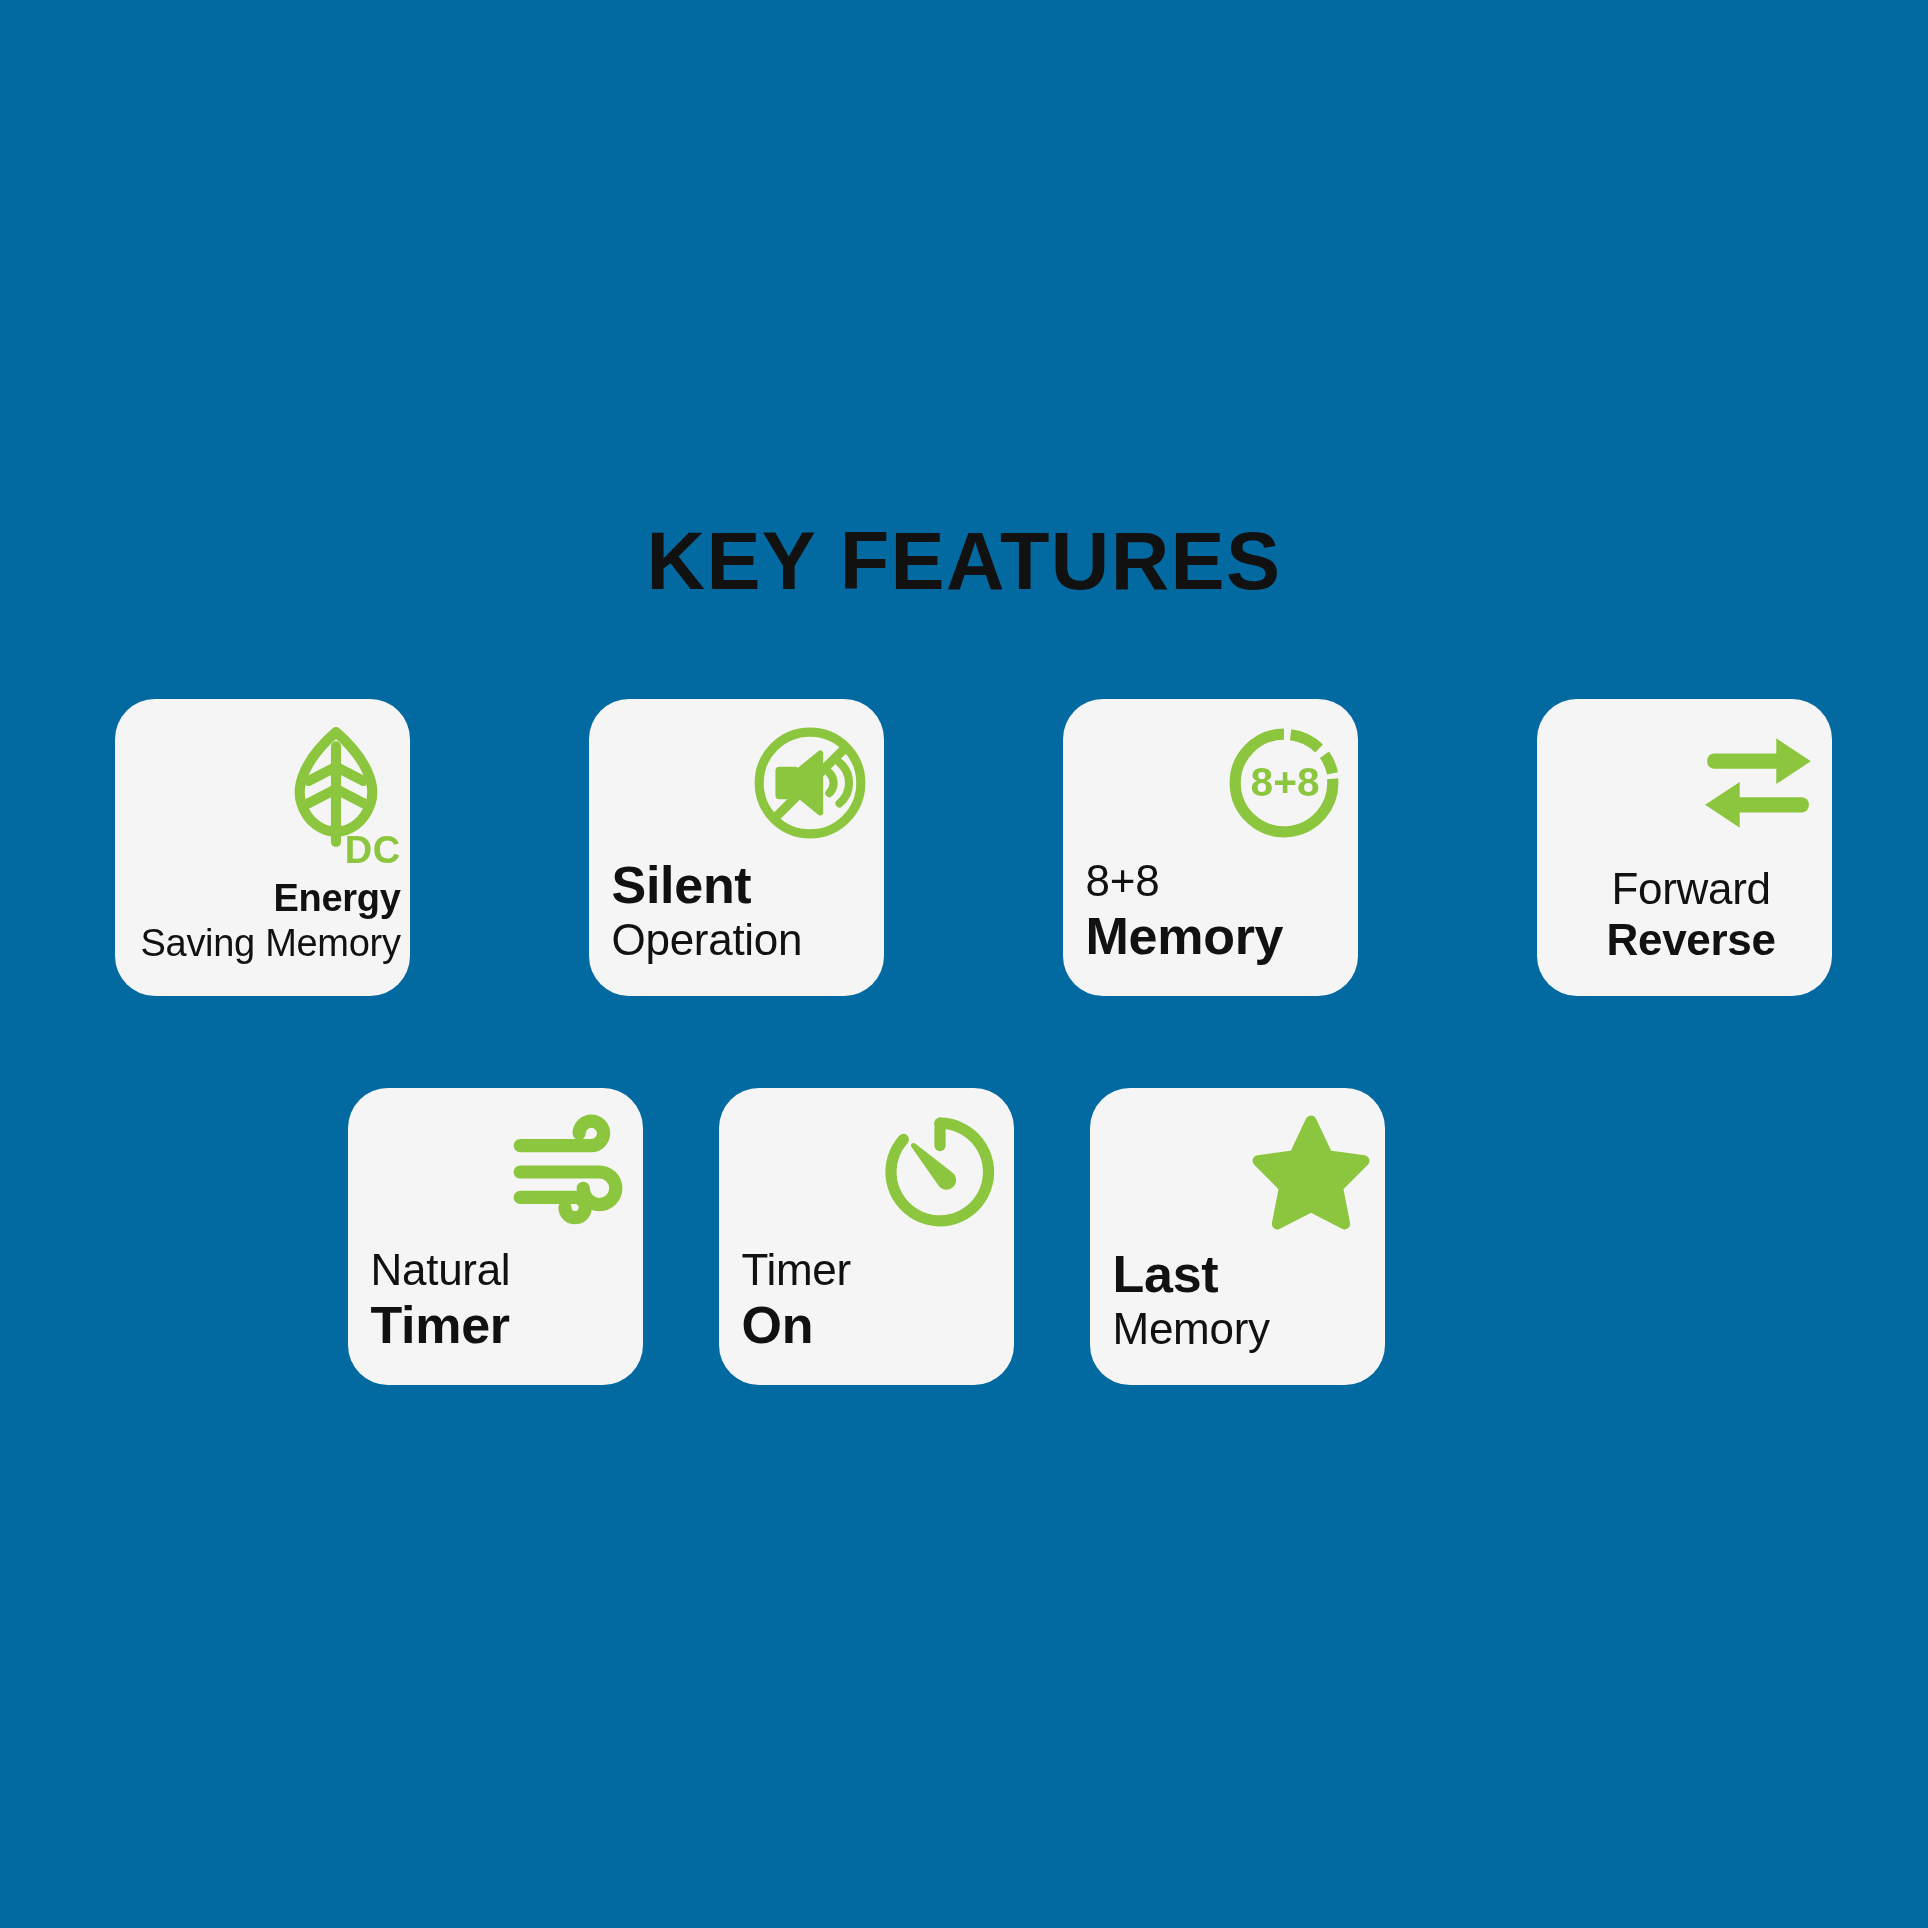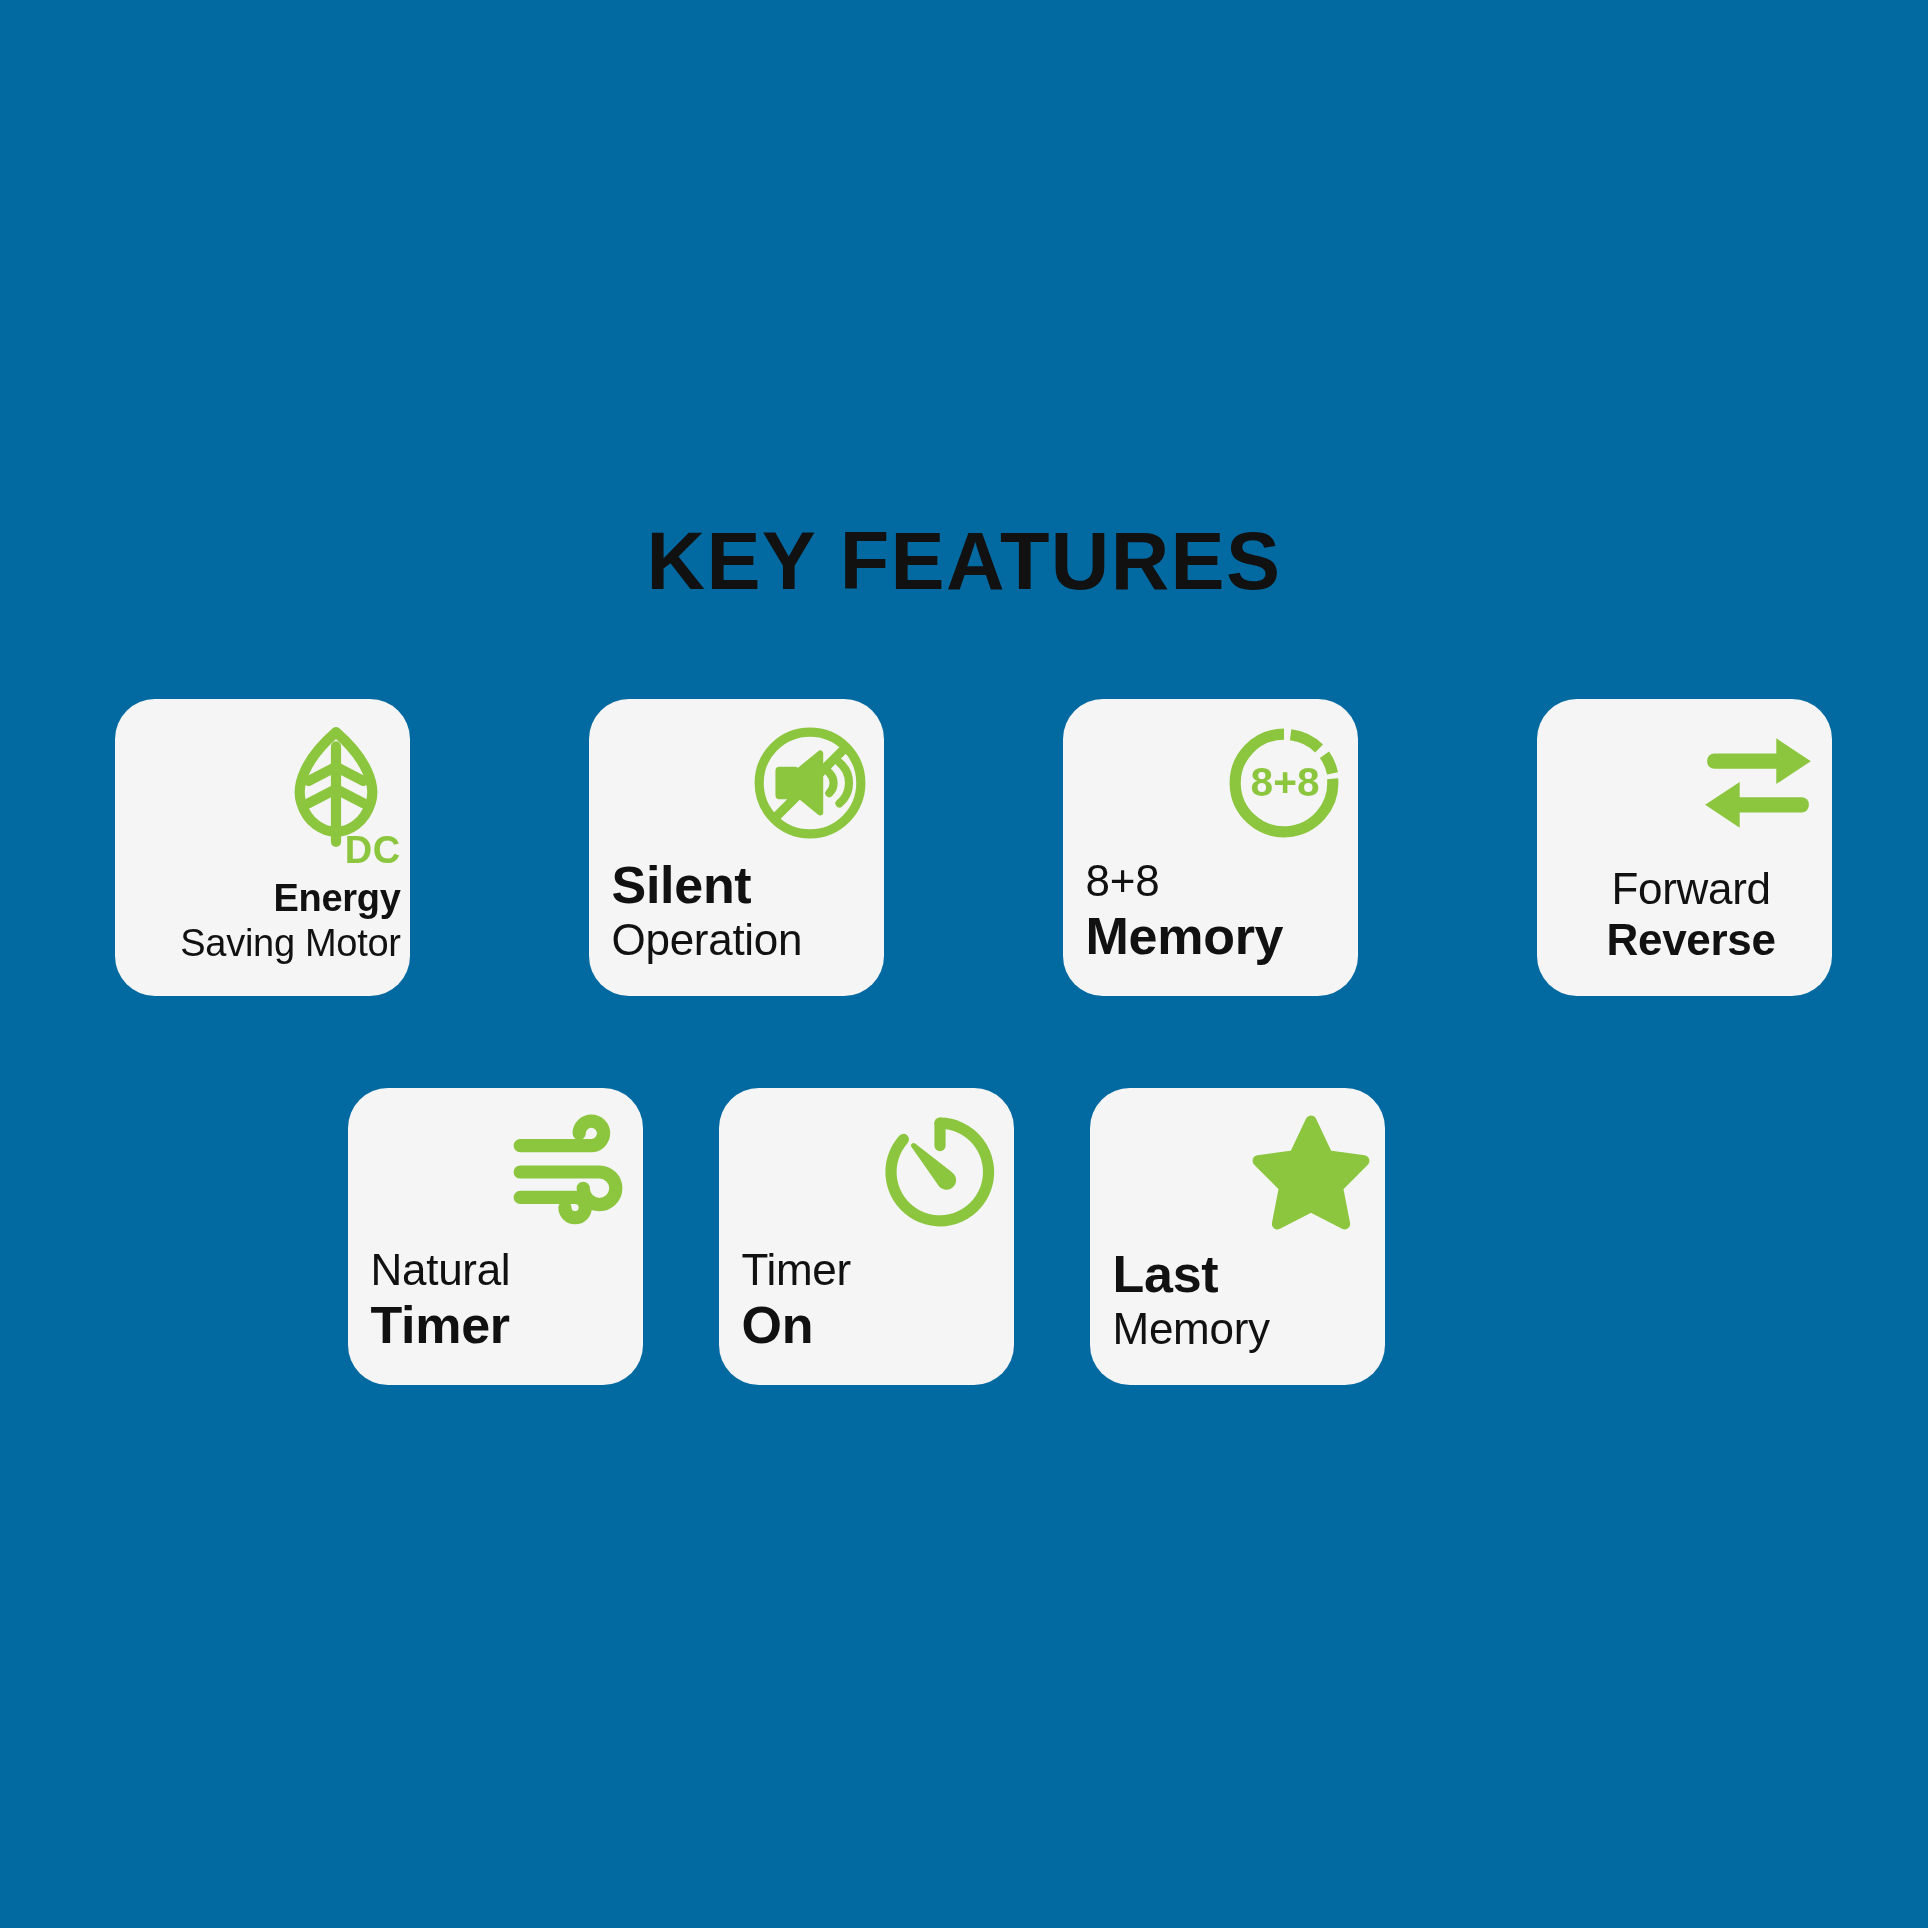--- a/index.html
+++ b/index.html
@@ -135,21 +135,21 @@
             <path d="M60 44 L 33 58"></path>
             <path d="M60 44 L 87 58"></path>
             <path d="M60 66 L 33 80"></path>
             <path d="M60 66 L 87 80"></path>
           </g>
         </svg>
       </span>
       <div class="card-text tighter">
         <span class="card-line accent">DC</span>
         <span class="card-line bold">Energy</span>
-        <span class="card-line regular">Saving Motor</span>
+        <span class="card-line regular">Saving Memory</span>
       </div>
     </div>
 
     <div class="feature-card">
       <span class="card-icon">
         <svg viewBox="0 0 120 120" aria-hidden="true">
           <circle cx="60" cy="60" r="50" fill="none" stroke="#8CC63F" stroke-width="9"></circle>
           <path d="M30 48 L 45 48 L 45 72 L 30 72 Z" fill="#8CC63F" stroke="#8CC63F" stroke-width="8" stroke-linejoin="round"></path>
           <path d="M48 49 L 70 31 L 70 89 L 48 71 Z" fill="#8CC63F" stroke="#8CC63F" stroke-width="6" stroke-linejoin="round"></path>
           <path d="M79 50 A 14 14 0 0 1 79 70" fill="none" stroke="#8CC63F" stroke-width="8" stroke-linecap="round"></path>

